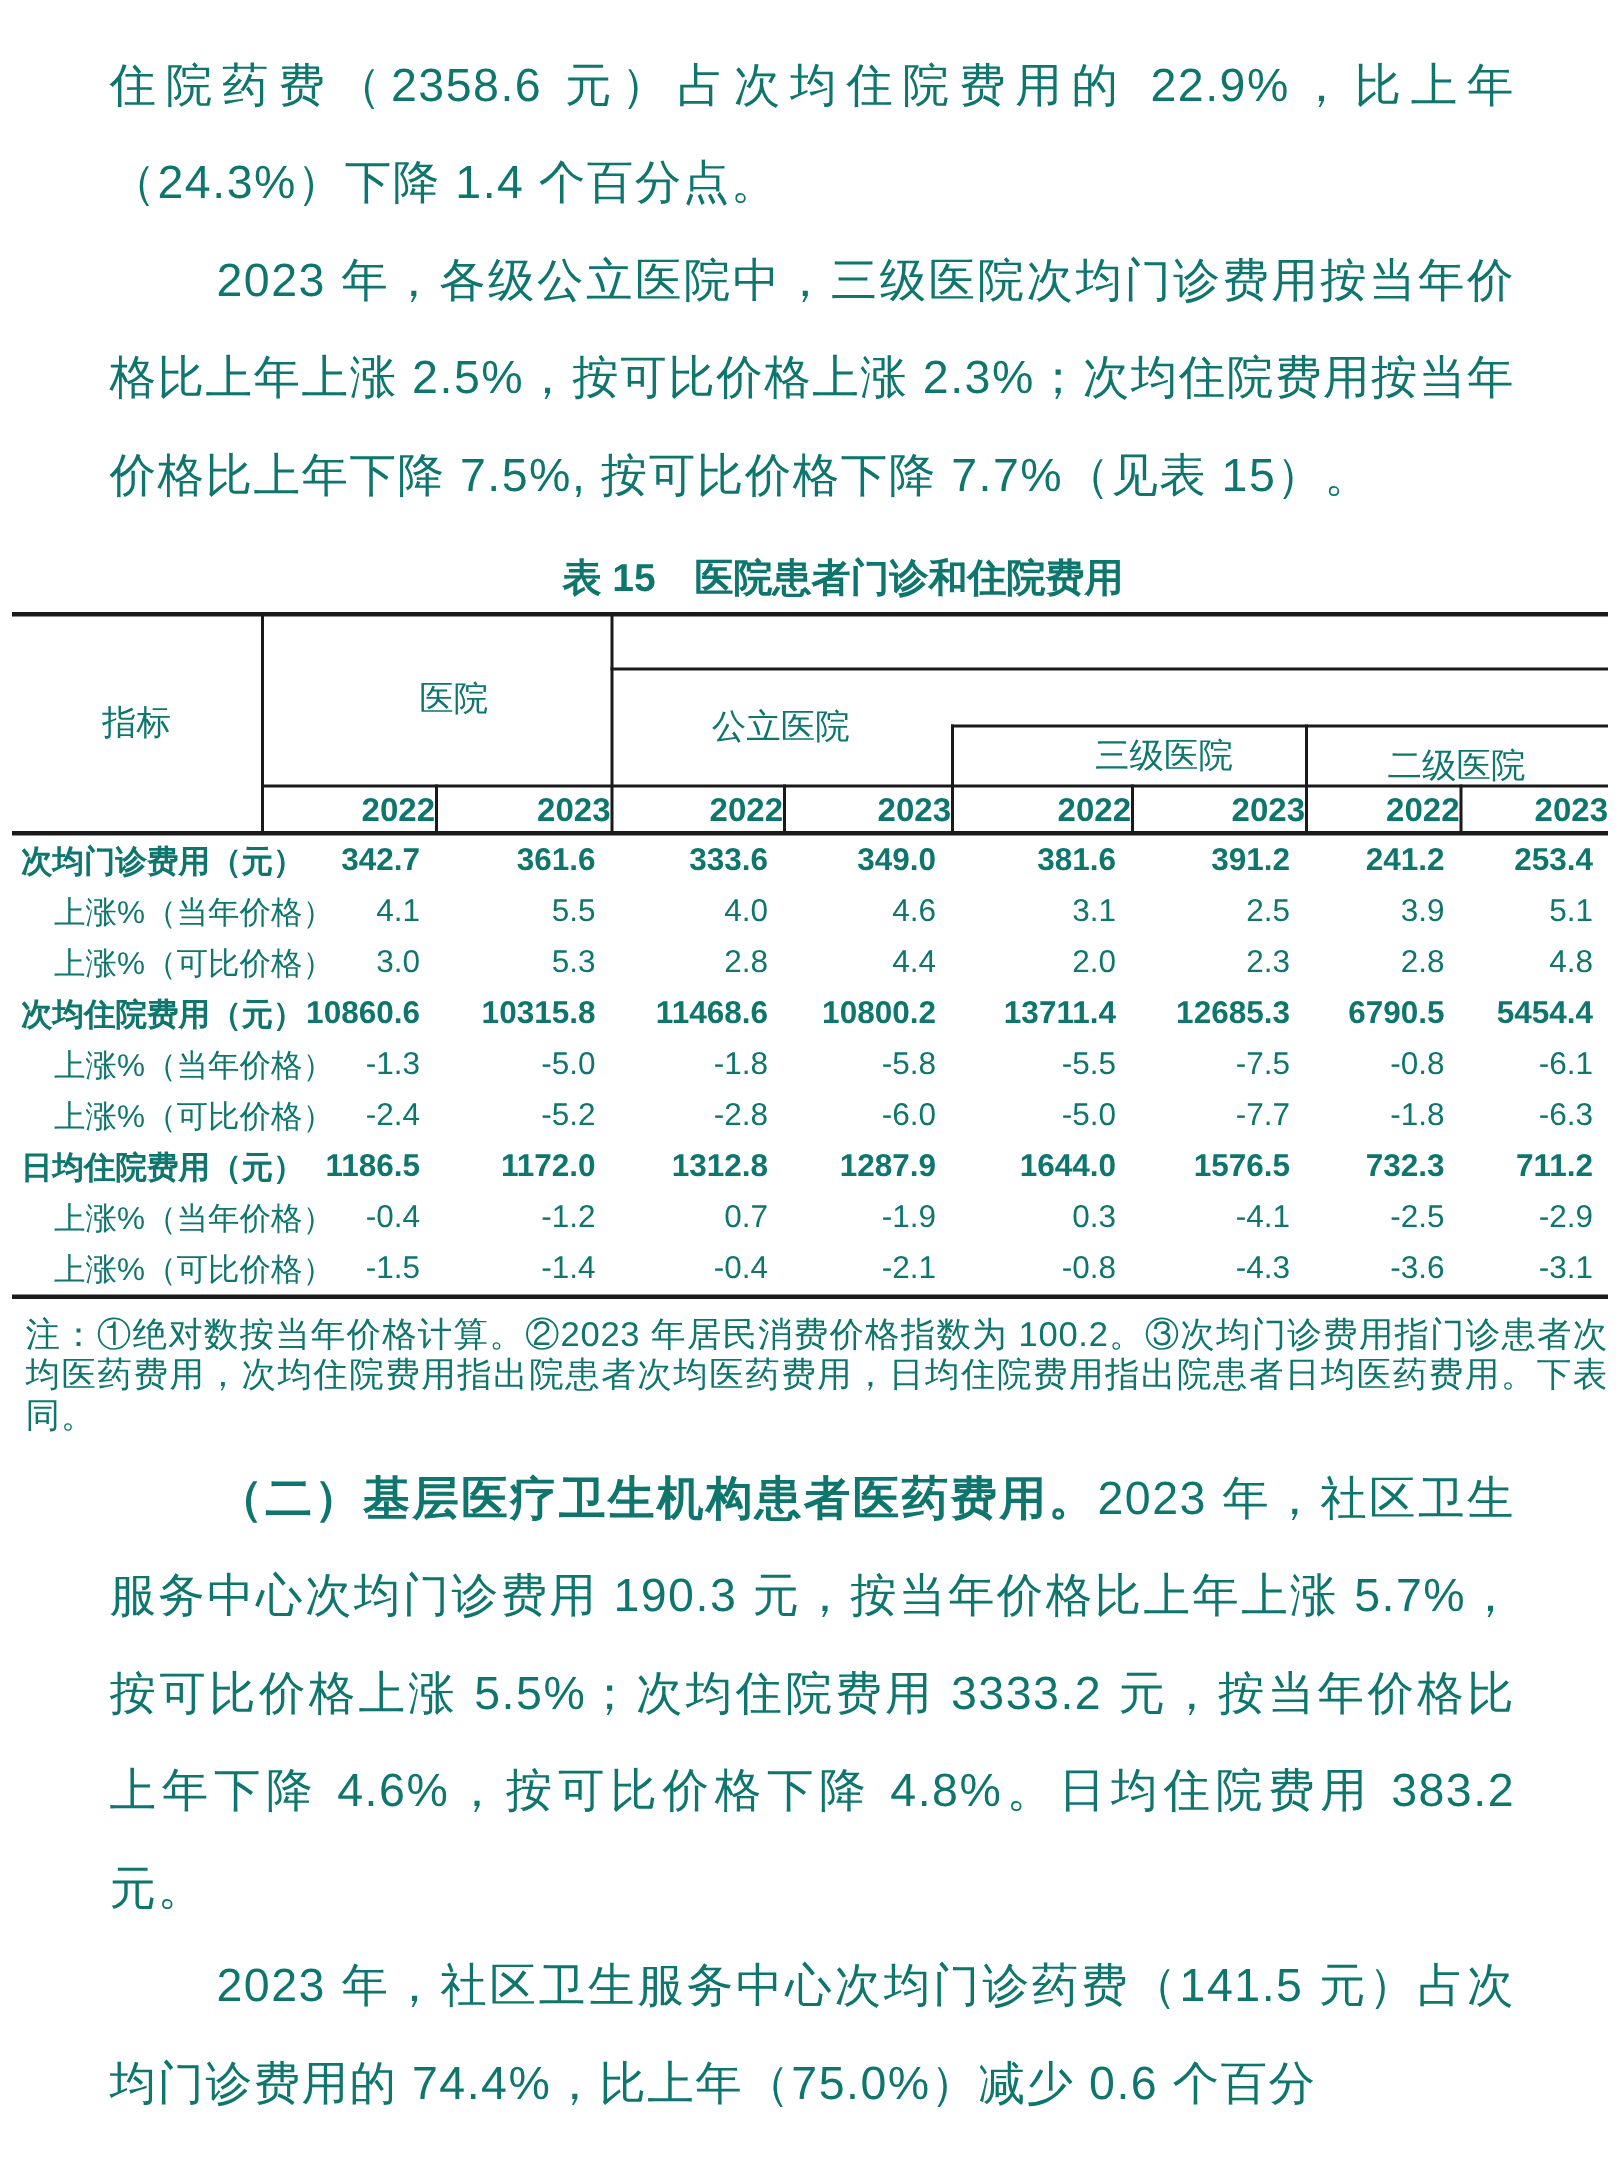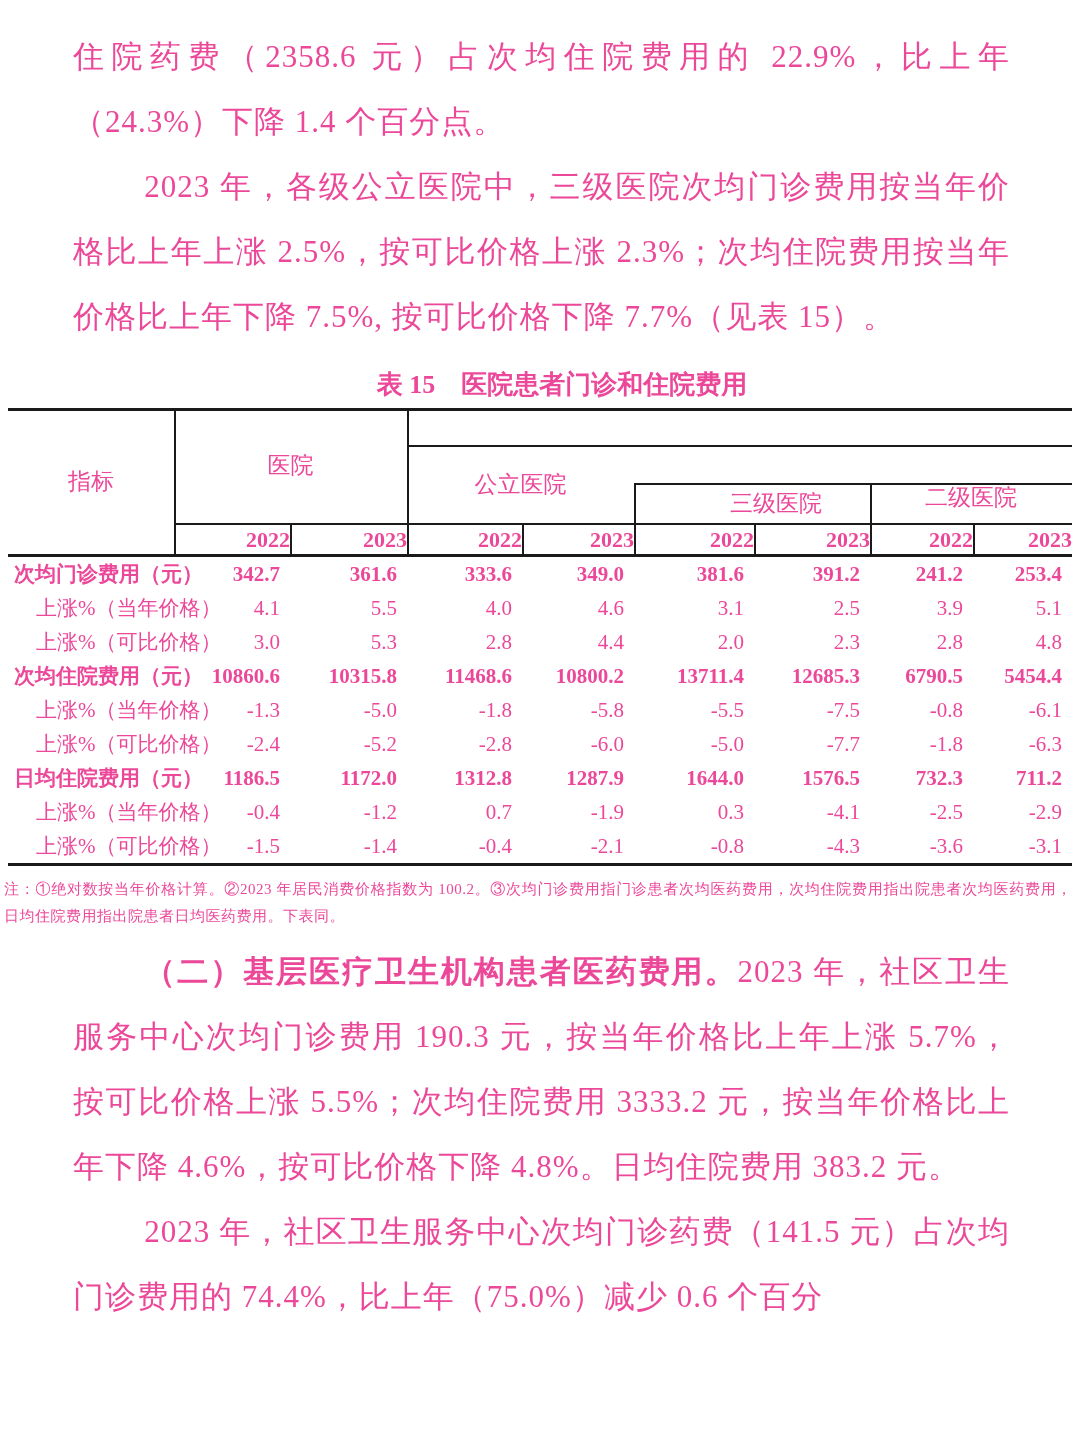--- a/index.html
+++ b/index.html
@@ -1,22 +1,22 @@
 <!DOCTYPE html>
 <html lang="zh"><head>
 <meta charset="utf-8">
 <style>
   html,body{margin:0;padding:0;background:#ffffff;}
   .page{
     position:relative;
     width:1080px;height:1439px;
     overflow:hidden;
     background:#ffffff;
-    color:#ec4899;
-    font-family:Liberation Serif, serif;
+    color:#0f766e;
+    font-family:Liberation Sans, sans-serif;
     padding-top:24px;box-sizing:border-box;
   }
   
   .body-text{
     margin:0 70px 0 73px;
     font-size:31px;
     line-height:65px;
     text-align:justify;
     text-justify:inter-ideograph;
     letter-spacing:1px;
@@ -51,24 +51,24 @@
   .v4{left:514px;top:115px;height:31px;}
   .v5{left:626px;top:75px;height:71px;}
   .v6{left:746px;top:115px;height:31px;}
   .v7{left:862px;top:75px;height:71px;}
   .v8{left:965px;top:115px;height:31px;}
   .hcell{
     position:absolute;display:flex;align-items:center;justify-content:center;
     text-align:center;
   }
   .h-ind{left:0;top:0;width:166px;height:146px;}
-  .h-hosp{left:166px;top:0;width:233px;height:115px;}
+  .h-hosp{left:178px;top:0;width:233px;height:115px;}
   .h-pub{left:399px;top:37px;width:227px;height:78px;}
   .h-ter{left:626px;top:75px;width:284px;height:40px;}
-  .h-sec{left:862px;top:75px;width:202px;height:28px;}
+  .h-sec{left:862px;top:88px;width:202px;height:28px;}
   .year-row{
     position:absolute;left:0;top:117px;width:1064px;height:29px;
     display:grid;grid-template-columns:var(--cols);
     align-items:center;
   }
   .ycell{text-align:right;font-weight:bold;font-size:22px;}
   
   .tbody{
     margin-left:8px;width:1064px;
     border-bottom:3px solid #1a1a1a;
@@ -77,22 +77,22 @@
   .trow{
     display:grid;grid-template-columns:var(--cols);
     height:34px;align-items:center;
   }
   .trow.bold{font-weight:bold;}
   .lbl{text-align:left;padding-left:6px;white-space:nowrap;}
   .lbl.sub{padding-left:28px;}
   .val{text-align:right;padding-right:10px;}
   
   .note{
-    margin:10px 8px 0 4px;
-    font-size:15px;
+    margin:10px 8px 0 17px;
+    font-size:23px;
     line-height:27px;
     text-align:justify;
     letter-spacing:0.5px;
   }
   .sec2{margin-top:9px;}
 </style>
 </head>
 <body>
 
 <div class="page">

